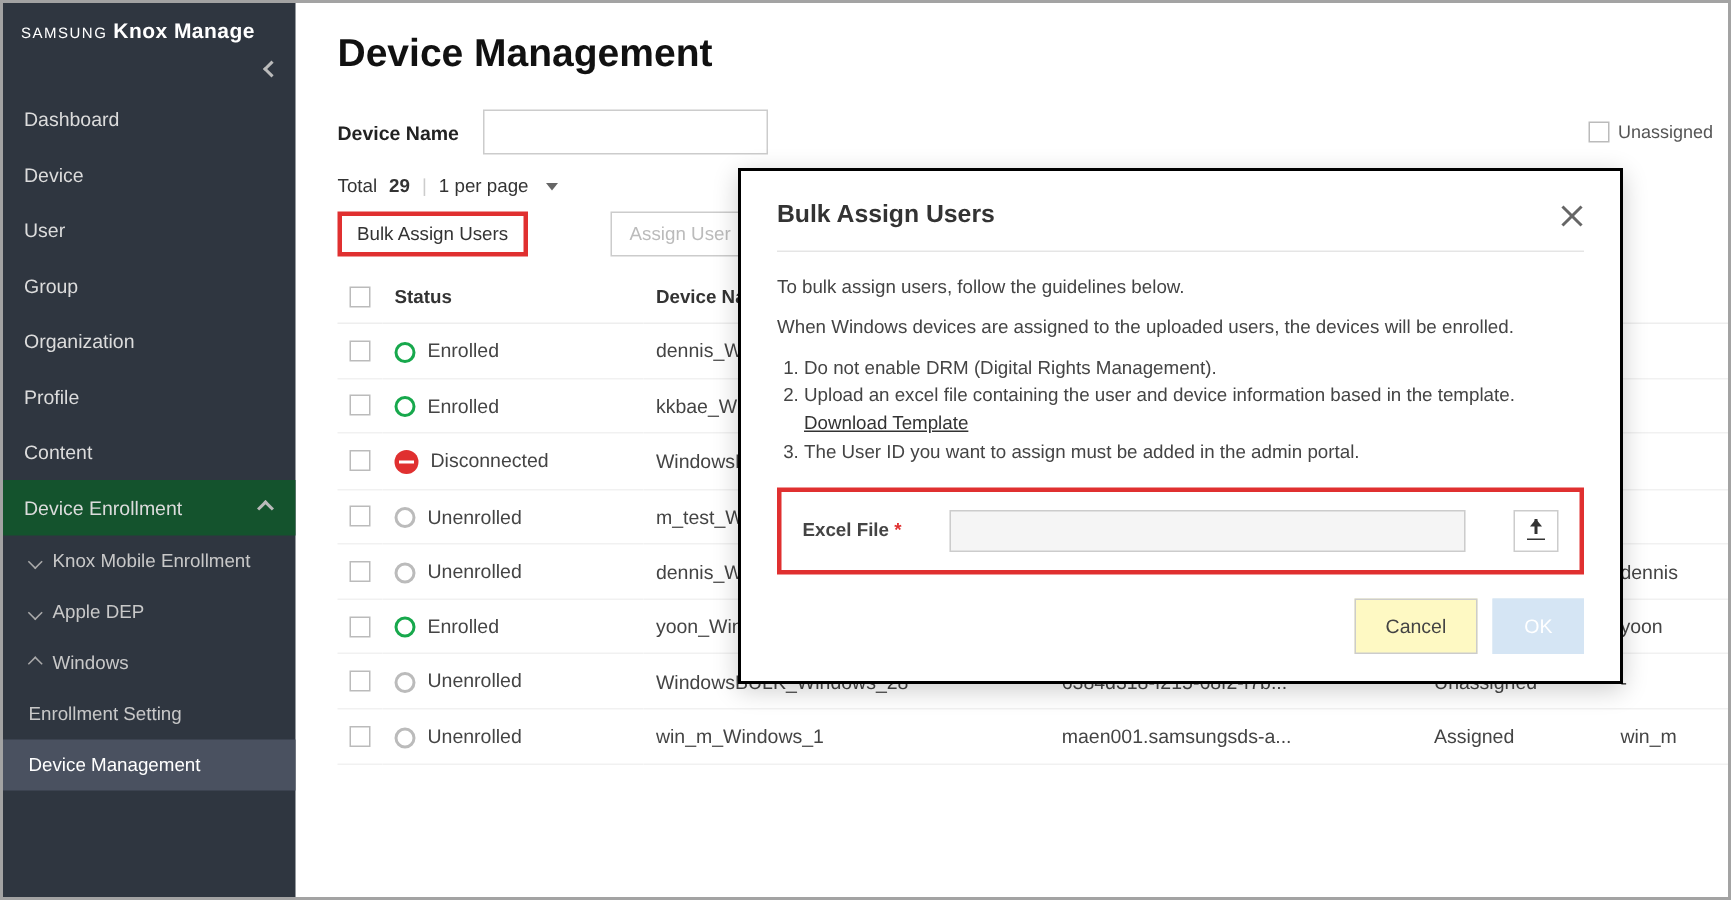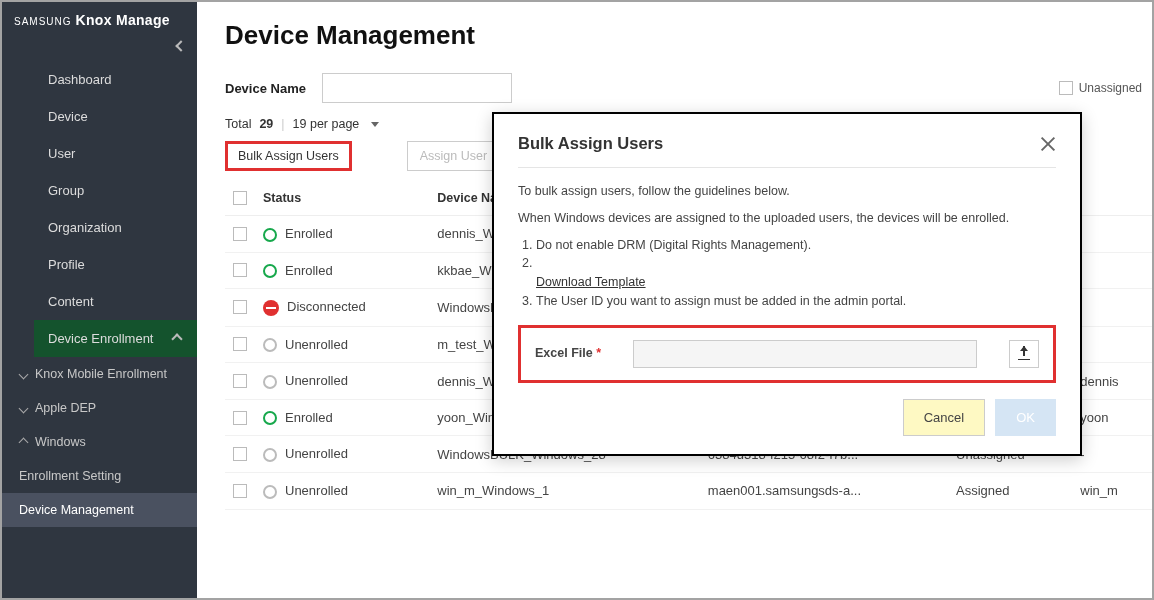--- a/index.html
+++ b/index.html
@@ -4,21 +4,21 @@
 <style>
   * { box-sizing: border-box; font-family: Arial, sans-serif; }
   body { margin: 0; background: #fff; }
   .app { display: flex; width: 1154px; height: 600px; border: 2px solid #a3a3a3; position: relative; overflow: hidden; }
   
   .sidebar { width: 195px; background: #2f3640; color: #dcdcdc; display: flex; flex-direction: column; font-size: 13px; }
   .brand { padding: 10px 12px 6px; color: #fff; font-size: 14px; font-weight: 600; letter-spacing: .3px; }
   .brand .small { font-weight: 400; font-size: 10px; letter-spacing: 1px; margin-right: 4px; }
   .collapse-row { text-align: right; padding: 4px 12px 8px; }
   .chev { display: inline-block; width: 8px; height: 8px; border-left: 2px solid #bbb; border-bottom: 2px solid #bbb; transform: rotate(45deg); }
-  .nav-item { padding: 11px 14px; cursor: pointer; color: #dcdcdc; margin-left: 32px; }
+  .nav-item { padding: 11px 14px; cursor: pointer; color: #dcdcdc; }
   .nav-item.exp { display: flex; justify-content: space-between; align-items: center; background: #14532d; }
   .caret-up { width: 8px; height: 8px; border-left: 2px solid #bbb; border-top: 2px solid #bbb; transform: rotate(45deg); margin-right: 2px; }
   .sub-item { padding: 10px 14px 10px 18px; font-size: 12.5px; color: #c8c8c8; cursor: pointer; display: flex; align-items: center; gap: 8px; }
   .sub-item.child { padding-left: 17px; }
   .sub-item.active { background: #4a5160; color: #fff; }
   .mini-caret { width: 7px; height: 7px; border-left: 1.5px solid #aaa; border-bottom: 1.5px solid #aaa; transform: rotate(-45deg); }
   .mini-caret.up { transform: rotate(135deg); }
   
   .main { flex: 1; padding: 18px 0 0 28px; position: relative; }
   .page-title { font-size: 26px; font-weight: 700; color: #111; margin-bottom: 22px; }
@@ -117,21 +117,21 @@
       <div class="chk-lbl">
         <div class="chk"></div>
         <span>Unassigned</span>
       </div>
     </div>
 
     <div class="meta-row">
       <span>Total</span>
       <b>29</b>
       <span class="sep">|</span>
-      <span>19 per page</span>
+      <span>1 per page</span>
       <span class="dd-ic"></span>
     </div>
 
     <div class="action-row">
       <div class="btn highlight">Bulk Assign Users</div>
       <div class="btn disabled">Assign User</div>
     </div>
 
     <div class="arrow-line"></div>
     <div class="arrow-h"></div>
@@ -238,21 +238,21 @@
   <div class="modal">
     <div class="modal-head">
       <div class="modal-title">Bulk Assign Users</div>
       <div class="close-x"></div>
     </div>
     <div class="modal-body">
       <p>To bulk assign users, follow the guidelines below.</p>
       <p>When Windows devices are assigned to the uploaded users, the devices will be enrolled.</p>
       <ol>
         <li>Do not enable DRM (Digital Rights Management).</li>
-        <li><br><a href="#">Download Template</a></li>
+        <li><span>Upload an excel file containing the user and device information based in the template.</span><br><a href="#">Download Template</a></li>
         <li>The User ID you want to assign must be added in the admin portal.</li>
       </ol>
       <div class="file-row">
         <span class="file-label"><span>Excel File</span> <span class="req">*</span></span>
         <div class="file-box"></div>
         <div class="upl-btn">
             <span class="upl-ic"></span>
           </div>
       </div>
       <div class="modal-footer">

